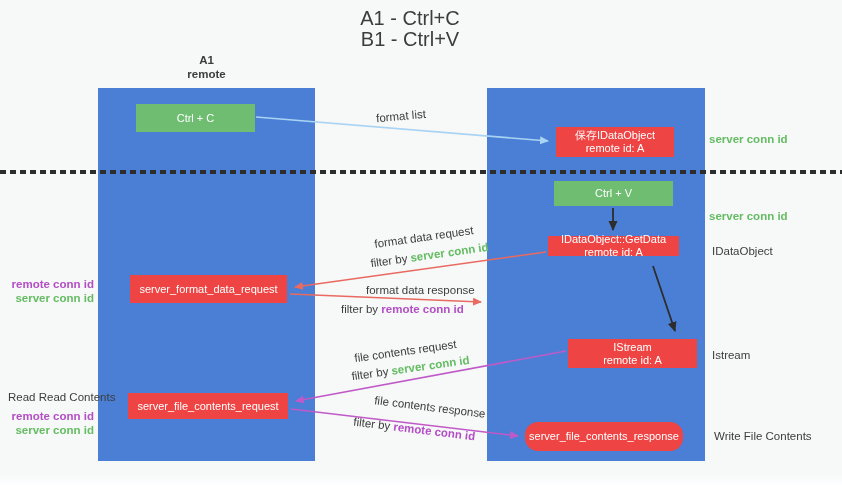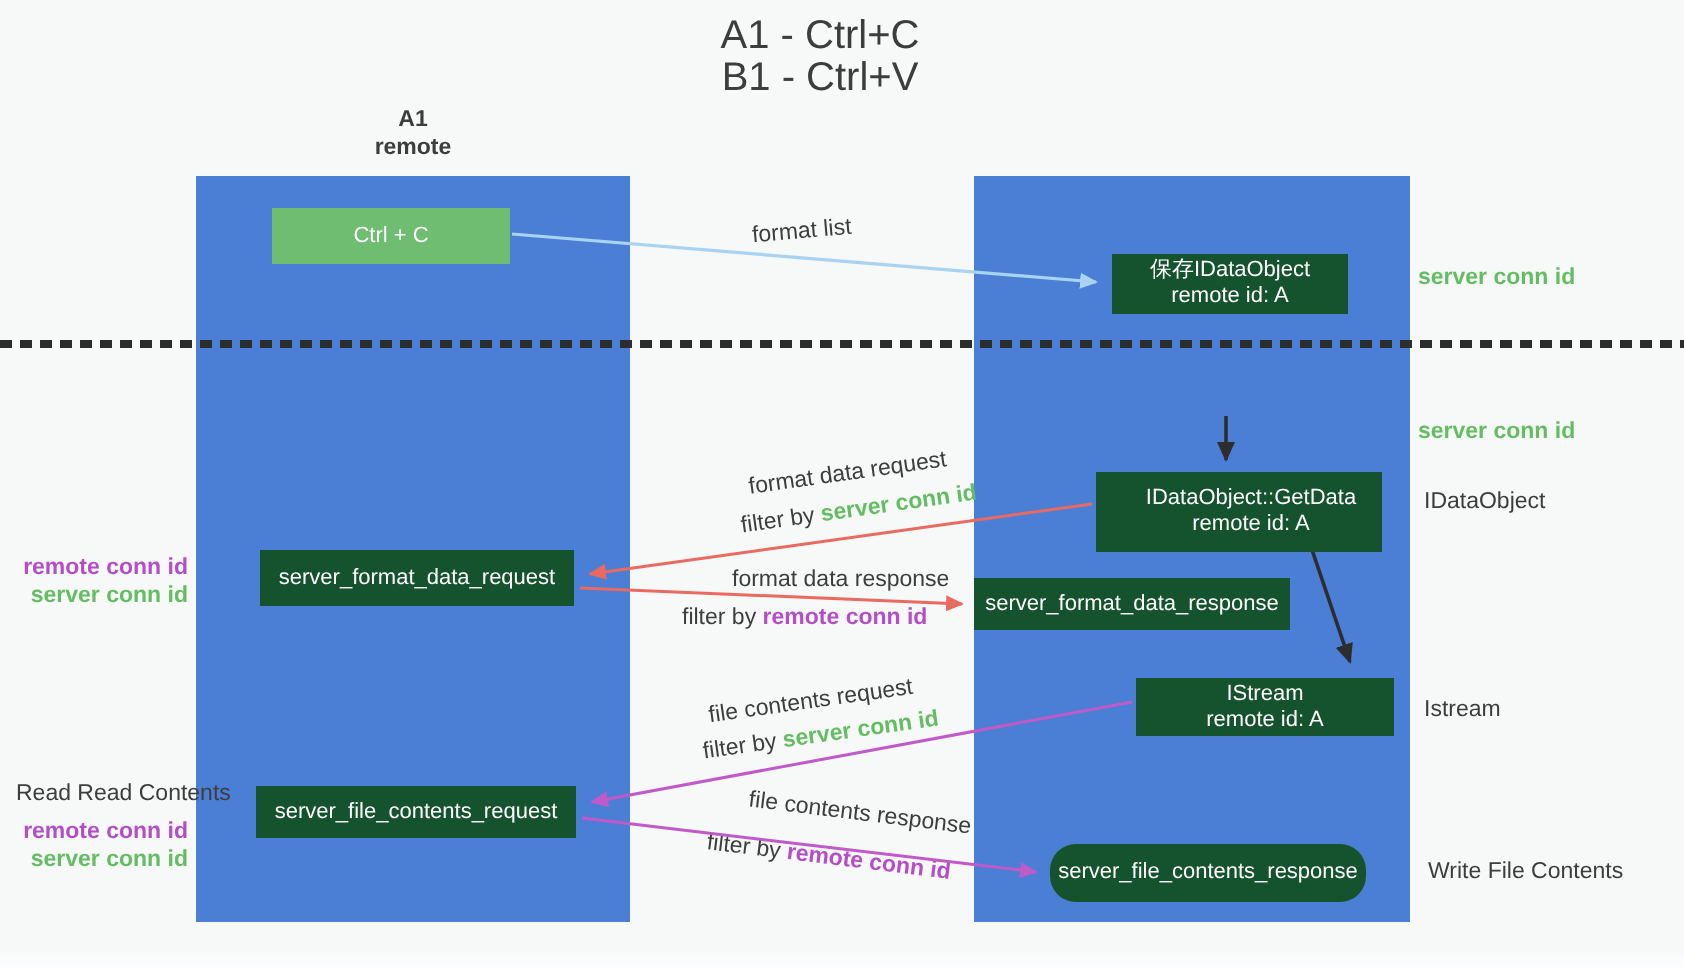--- a/index.html
+++ b/index.html
@@ -8,21 +8,21 @@
   .stage{position:relative;width:842px;height:485px;background:#f7f8f8;}
   .title{position:absolute;left:280px;top:8px;width:260px;text-align:center;
          font-size:20px;line-height:21px;color:#3d3d3d;}
   .col{position:absolute;background:#4a7fd5;}
   .col-header{position:absolute;text-align:center;font-size:11.5px;line-height:14px;color:#3d3d3d;font-weight:bold;}
   .dash-line{position:absolute;left:0;top:170px;width:842px;height:4px;
              background:repeating-linear-gradient(90deg,#2d2d2d 0 6px,rgba(0,0,0,0) 6px 10px);}
   .box{position:absolute;z-index:4;display:flex;flex-direction:column;align-items:center;
        justify-content:center;color:#ffffff;font-size:11px;line-height:13px;text-align:center;}
   .green{background:#6ebd71;}
-  .orange{background:#14532d;}
+  .orange{background:#ef4444;}
   .arrow-label{position:absolute;z-index:2;font-size:11.5px;color:#3d3d3d;white-space:nowrap;}
   .tilt-neg{transform:rotate(-8deg);}
   .tilt-pos{transform:rotate(7deg);}
   .tilt-sm{transform:rotate(-5deg);}
   .kw-green{color:#64bd63;font-weight:bold;}
   .kw-purple{color:#b44ec7;font-weight:bold;}
   .side-label{position:absolute;font-size:11.5px;color:#3d3d3d;white-space:nowrap;}
   .side-green{color:#64bd63;font-weight:bold;}
   .side-purple{color:#b44ec7;font-weight:bold;}
   .left-group{position:absolute;left:0;width:94px;text-align:right;font-size:11.5px;
@@ -77,33 +77,33 @@
 
   <div class="box green" style="left:136px;top:104px;width:119px;height:28px;">
     <span>Ctrl + C</span>
   </div>
 
   <div class="box orange" style="left:556px;top:127px;width:118px;height:30px;">
     <span>保存IDataObject</span>
     <span>remote id: A</span>
   </div>
 
+  <div class="box green" style="left:554px;top:181px;width:119px;height:25px;">
+    <span>Ctrl + V</span>
+  </div>
 
-  <div class="box orange" style="left:548px;top:236px;width:131px;height:40px;padding-left:12px;">
+  <div class="box orange" style="left:548px;top:236px;width:131px;height:20px;">
     <span>IDataObject::GetData</span>
     <span>remote id: A</span>
   </div>
 
   <div class="box orange" style="left:130px;top:275px;width:157px;height:28px;">
     <span>server_format_data_request</span>
   </div>
 
-  <div class="box orange" style="left:487px;top:289px;width:158px;height:26px;">
-    <span>server_format_data_response</span>
-  </div>
 
   <div class="box orange" style="left:568px;top:339px;width:129px;height:29px;">
     <span>IStream</span>
     <span>remote id: A</span>
   </div>
 
   <div class="box orange" style="left:128px;top:393px;width:160px;height:26px;">
     <span>server_file_contents_request</span>
   </div>
 

